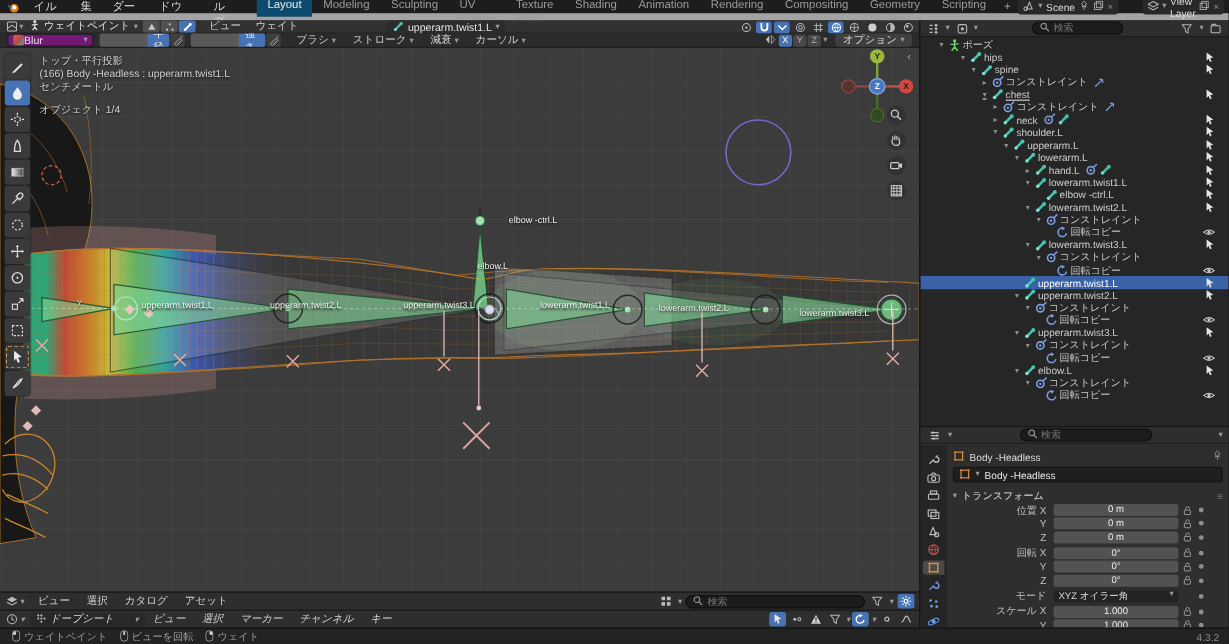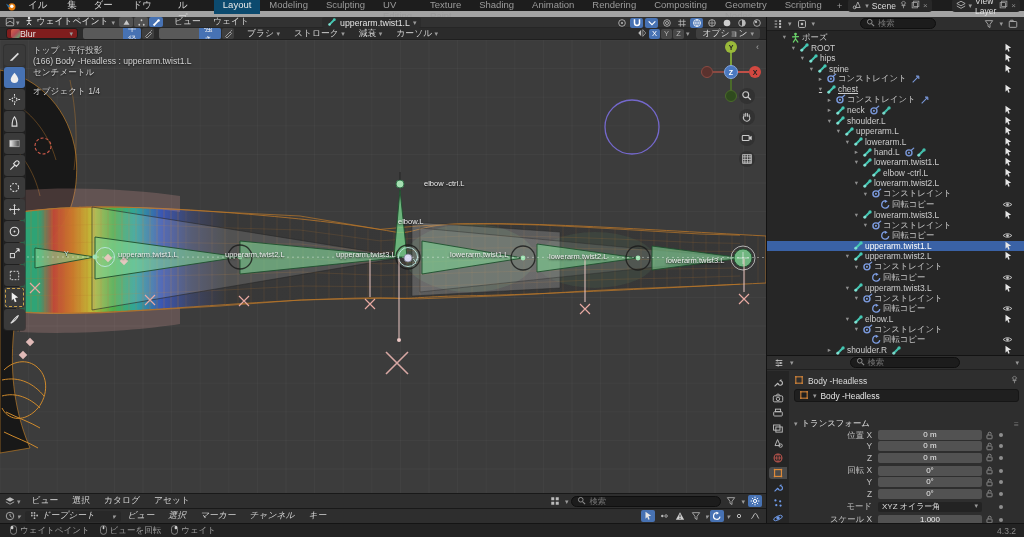--- a/index.html
+++ b/index.html
@@ -22,21 +22,21 @@
   #vp-header .mi{padding:0 6px;}
   #mode-widget{display:flex;align-items:center;gap:3px;padding:0 4px;color:#e2e2e2;}
   .tgl{width:14px;height:10px;background:#515151;border-radius:2px;margin-right:1px;display:inline-flex;align-items:center;justify-content:center;}
   .tgl.active{background:#4772b3;}
   #vgroup{position:absolute;left:322px;top:0;height:11px;display:flex;align-items:center;gap:3px;background:#2c2c2c;border-radius:3px;padding:0 5px;color:#e4e4e4;}
   #hdr-icons{position:absolute;right:3px;top:0;height:11px;display:flex;align-items:center;gap:2px;}
   .hic{width:13px;height:10px;border-radius:2px;display:inline-flex;align-items:center;justify-content:center;background:transparent;}
   .hic.blue{background:#4772b3;}
   
   #tool-settings{position:absolute;left:0;top:28px;width:766px;height:12px;background:#2b2b2b;display:flex;align-items:center;font-size:8.8px;border-bottom:1px solid #1f1f1f;}
-  #brush-field{display:flex;align-items:center;gap:0;background:#7f1d1d;border:1px solid #1c1c1c;border-radius:3px;height:11px;margin-left:6px;padding:0 4px;width:72px;color:#e8e8e8;}
+  #brush-field{display:flex;align-items:center;gap:0;background:#701a75;border:1px solid #1c1c1c;border-radius:3px;height:11px;margin-left:6px;padding:0 4px;width:72px;color:#e8e8e8;}
   #brush-thumb{width:9px;height:9px;border-radius:2px;background:linear-gradient(135deg,#d9654a 0%,#b14a52 50%,#55b578 100%);}
   .slider{position:relative;height:11px;border-radius:2px;background:#595959;overflow:hidden;display:flex;justify-content:space-between;align-items:center;padding:0 5px;color:#f2f2f2;margin-left:5px;}
   .slider .fill{position:absolute;left:0;top:0;bottom:0;background:#4772b3;}
   .slider span{position:relative;z-index:1;font-size:8.3px;margin-left:40px;}
   .mini-btn{width:12px;height:11px;margin-left:1px;background:#3f3f3f;border-radius:2px;display:inline-flex;align-items:center;justify-content:center;}
   #ts-right{position:absolute;right:6px;display:flex;align-items:center;gap:2px;}
   .axis-tgl{width:11px;height:10px;border-radius:2px;background:#474747;color:#b5b5b5;font-size:7.5px;display:inline-flex;align-items:center;justify-content:center;}
   .axis-tgl.active{background:#4772b3;color:#fff;}
   #options-btn{display:flex;align-items:center;gap:3px;background:#3f3f3f;border-radius:3px;height:11px;padding:0 6px;color:#ddd;margin-left:5px;}
   
@@ -84,21 +84,21 @@
   #properties{position:absolute;left:766px;top:355px;width:258px;height:168px;background:#2e2e2e;border-left:1px solid #131313;border-top:1px solid #131313;overflow:hidden;font-size:8.4px;}
   #prop-header{height:14px;background:#2e2e2e;display:flex;align-items:center;gap:4px;padding:0 5px;border-bottom:1px solid #202020;}
   #prop-search{flex:0 0 110px;margin-left:52px;}
   #prop-tabs{position:absolute;left:0;top:15px;bottom:0;width:22px;background:#252525;display:flex;flex-direction:column;align-items:center;padding-top:6px;gap:3px;}
   .ptab{width:18px;height:15px;border-radius:3px 0 0 3px;display:flex;align-items:center;justify-content:center;}
   .ptab.active{background:#4b4b4b;}
   #prop-content{position:absolute;left:22px;top:15px;right:0;bottom:0;padding:3px 5px 0 5px;}
   #prop-crumb{display:flex;align-items:center;gap:4px;color:#ddd;height:13px;}
   #prop-crumb .pin{margin-left:auto;}
   #prop-name{display:flex;align-items:center;gap:4px;background:#1f1f1f;border:1px solid #161616;border-radius:3px;height:13px;padding:0 4px;color:#e6e6e6;margin-top:2px;}
-  #prop-section{display:flex;align-items:center;gap:4px;height:13px;color:#e0e0e0;margin-top:15px;}
+  #prop-section{display:flex;align-items:center;gap:4px;height:13px;color:#e0e0e0;margin-top:5px;}
   #prop-section .dots{margin-left:auto;color:#777;}
   .prop-row{display:flex;align-items:center;height:10px;margin-bottom:1.4px;}
   .prop-row.gap{margin-top:3px;}
   .prop-label{width:84px;text-align:right;padding-right:6px;color:#c2c2c2;flex:none;}
   .prop-field{width:104px;height:10px;background:#525252;border-radius:2px;color:#eee;text-align:center;font-size:8px;line-height:10px;flex:none;}
   .prop-drop{width:104px;height:10px;background:#232323;border-radius:2px;color:#ddd;font-size:8px;line-height:10px;padding:0 4px;display:flex;justify-content:space-between;flex:none;}
   .prop-lock{width:14px;display:inline-flex;justify-content:center;}
   .prop-dot{width:4px;height:4px;border-radius:50%;background:#8e8e8e;margin-left:3px;}
   
   #statusbar{position:absolute;left:0;top:523px;width:1024px;height:14px;background:#232323;border-top:1px solid #141414;display:flex;align-items:center;font-size:8.5px;color:#9e9e9e;}
@@ -848,36 +848,20 @@
         <div class="ol-row" style="padding-left: 13px;">
           <span class="ol-caret">▾</span>
           <span class="ol-icon">
             <svg viewBox="0 0 12 12" width="11" height="11">
               <circle cx="6" cy="2.2" r="1.5" fill="#6bd46b"></circle>
               <path d="M6 3.8 V7.6 M2.8 5.4 L9.2 5 M6 7.6 L3.6 11 M6 7.6 L8.6 11" stroke="#6bd46b" stroke-width="1.3" fill="none" stroke-linecap="round"></path>
             </svg>
           </span>
           <span class="ol-label">ポーズ</span>
         </div>
-        <div class="ol-row" style="padding-left: 22px;">
-          <span class="ol-caret">▾</span>
-          <span class="ol-icon">
-            <svg viewBox="0 0 12 12" width="11" height="11">
-              <path d="M3.2 8.8 L8.4 3.6" stroke="#45c7b3" stroke-width="2.3" stroke-linecap="round"></path>
-              <circle cx="3" cy="9" r="1.6" fill="#7fe0d2"></circle>
-              <circle cx="8.8" cy="3.2" r="1.8" fill="#45c7b3"></circle>
-            </svg>
-          </span>
-          <span class="ol-label">ROOT</span>
-          <span class="ol-right">
-            <svg viewBox="0 0 12 12" width="10" height="10">
-              <path d="M3 0.8 L9.8 5.8 L6.6 6.3 L8 9.8 L6.4 10.5 L5.1 7.1 L3 9.2 Z" fill="#e6e6e6"></path>
-            </svg>
-          </span>
-        </div>
         <div class="ol-row" style="padding-left: 31px;">
           <span class="ol-caret">▾</span>
           <span class="ol-icon">
             <svg viewBox="0 0 12 12" width="11" height="11">
               <path d="M3.2 8.8 L8.4 3.6" stroke="#45c7b3" stroke-width="2.3" stroke-linecap="round"></path>
               <circle cx="3" cy="9" r="1.6" fill="#7fe0d2"></circle>
               <circle cx="8.8" cy="3.2" r="1.8" fill="#45c7b3"></circle>
             </svg>
           </span>
           <span class="ol-label">hips</span>
@@ -1308,43 +1292,20 @@
             <svg viewBox="0 0 12 12" width="11" height="11">
               <path d="M9.6 6.8 A3.9 3.9 0 1 1 6.4 2.2" fill="none" stroke="#7d9de2" stroke-width="1.4"></path>
               <path d="M5.2 0.8 L8.4 2.4 L5.4 4.4 Z" fill="#7d9de2"></path>
             </svg>
           </span>
           <span class="ol-label">回転コピー</span>
           <span class="ol-right">
             <svg viewBox="0 0 12 12" width="11" height="11">
               <path d="M1.2 6 Q6 2 10.8 6 Q6 10 1.2 6 Z" fill="none" stroke="#c6c6c6" stroke-width="1"></path>
               <circle cx="6" cy="6" r="1.5" fill="#c6c6c6"></circle>
-            </svg>
-          </span>
-        </div>
-        <div class="ol-row" style="padding-left: 58px;">
-          <span class="ol-caret">▸</span>
-          <span class="ol-icon">
-            <svg viewBox="0 0 12 12" width="11" height="11">
-              <path d="M3.2 8.8 L8.4 3.6" stroke="#45c7b3" stroke-width="2.3" stroke-linecap="round"></path>
-              <circle cx="3" cy="9" r="1.6" fill="#7fe0d2"></circle>
-              <circle cx="8.8" cy="3.2" r="1.8" fill="#45c7b3"></circle>
-            </svg>
-          </span>
-          <span class="ol-label">shoulder.R</span>
-          <span class="ol-suffix">
-            <svg viewBox="0 0 12 12" width="11" height="11">
-              <path d="M3.2 8.8 L8.4 3.6" stroke="#45c7b3" stroke-width="2.3" stroke-linecap="round"></path>
-              <circle cx="3" cy="9" r="1.6" fill="#7fe0d2"></circle>
-              <circle cx="8.8" cy="3.2" r="1.8" fill="#45c7b3"></circle>
-            </svg>
-          </span>
-          <span class="ol-right">
-            <svg viewBox="0 0 12 12" width="10" height="10">
-              <path d="M3 0.8 L9.8 5.8 L6.6 6.3 L8 9.8 L6.4 10.5 L5.1 7.1 L3 9.2 Z" fill="#e6e6e6"></path>
             </svg>
           </span>
         </div>
       </div>
   </div>
 
   <div id="properties">
     <div id="prop-header">
       <span class="sic">
           <svg viewBox="0 0 12 12" width="10" height="10">

